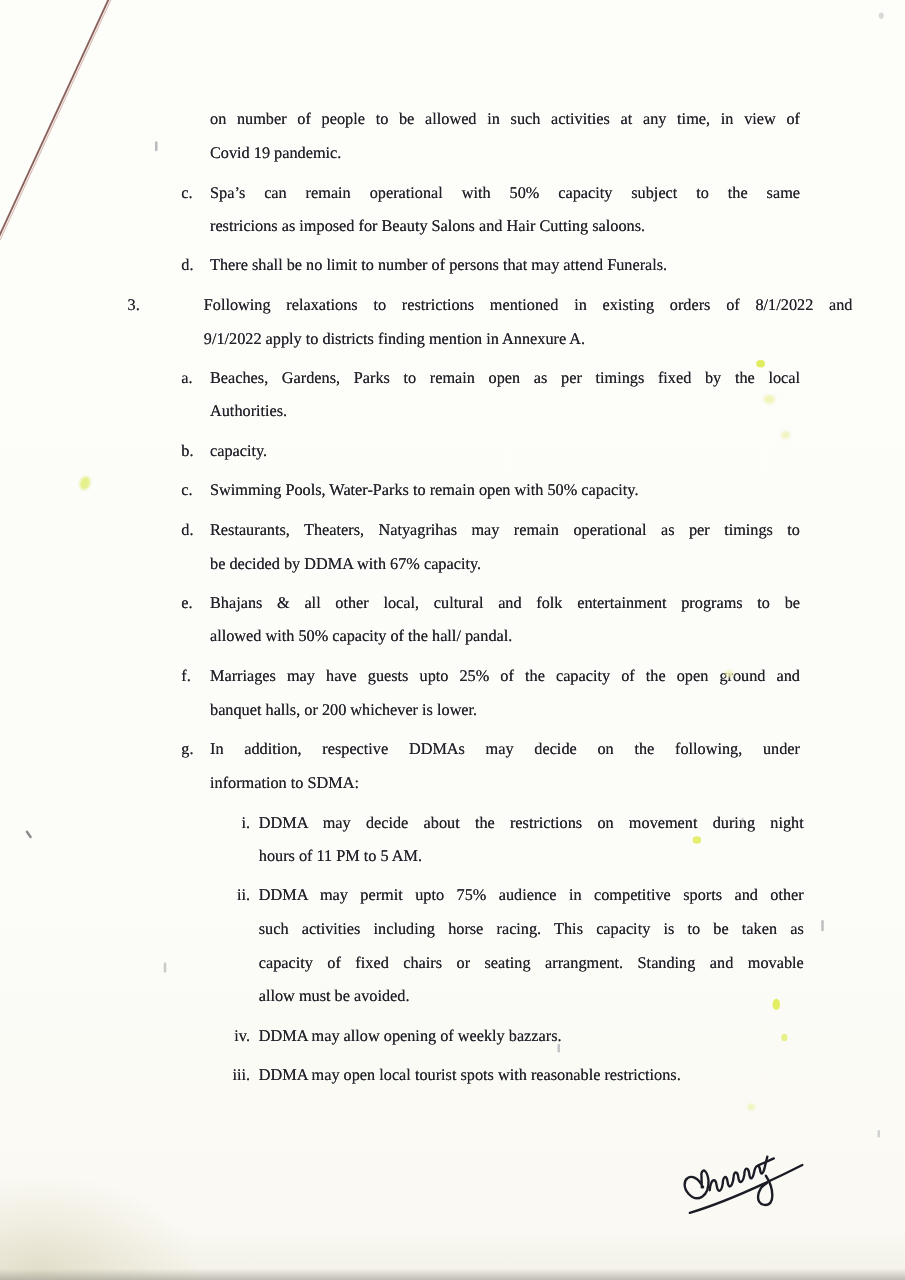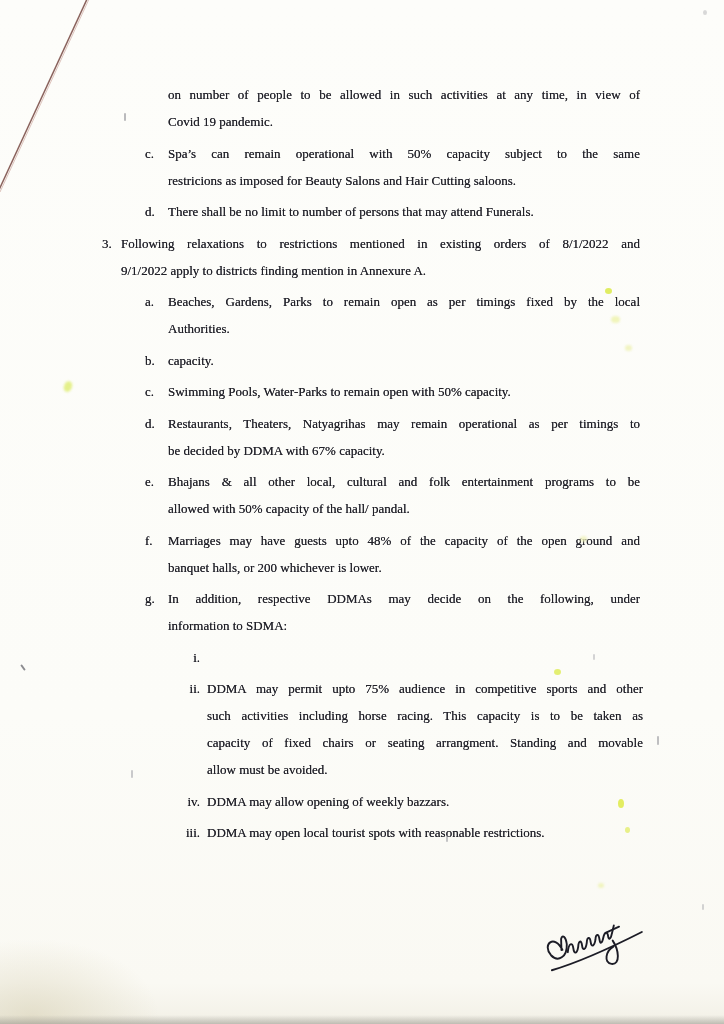--- a/index.html
+++ b/index.html
@@ -18,21 +18,21 @@
   }
   .ln,.marker{font-size:13px;line-height:27px;}
   .just{text-align:justify;text-align-last:justify;}
   .item{display:flex;margin-bottom:4.5px;}
   .cont{margin-left:168px;width:472px;margin-bottom:4.5px;}
   .alpha{margin-left:145px;}
   .alpha .marker{width:23px;flex:0 0 auto;}
   .alpha .text{width:472px;}
   .num{margin-left:102px;margin-top:3px;}
   .num .marker{width:19px;flex:0 0 auto;}
-  .num .text{width:519px;}
+  .num .text{width:519px;margin-left:42px;}
   .roman{margin-left:166px;}
   .roman .marker{width:34px;text-align:right;margin-right:7px;flex:0 0 auto;}
   .roman .text{width:436px;}
   .fold{position:absolute;top:0;left:0;}
   .signature{position:absolute;left:546px;top:920px;}
   .speck{position:absolute;border-radius:50%;}
   .mottle{position:absolute;left:0;top:938px;width:160px;height:86px;
     background:radial-gradient(ellipse at 20% 90%, rgba(214,207,178,0.55), rgba(214,207,178,0) 70%);}
   .bottom-band{position:absolute;left:0;bottom:0;width:724px;height:9px;
     background:linear-gradient(to top, rgba(148,146,137,0.55), rgba(148,146,137,0));}
@@ -111,35 +111,39 @@
       <span class="marker">e.</span>
       <div class="text">
         <div class="ln just">Bhajans &amp; all other local, cultural and folk entertainment programs to be</div>
         <div class="ln">allowed with 50% capacity of the hall/ pandal.</div>
       </div>
     </div>
 
     <div class="item alpha">
       <span class="marker">f.</span>
       <div class="text">
-        <div class="ln just">Marriages may have guests upto 48% of the capacity of the open ground and</div>
+        <div class="ln just">Marriages may have guests upto 25% of the capacity of the open ground and</div>
         <div class="ln">banquet halls, or 200 whichever is lower.</div>
       </div>
     </div>
 
     <div class="item alpha">
       <span class="marker">g.</span>
       <div class="text">
         <div class="ln just">In addition, respective DDMAs may decide on the following, under</div>
         <div class="ln">information to SDMA:</div>
       </div>
     </div>
 
     <div class="item roman">
       <span class="marker">i.</span>
+      <div class="text">
+        <div class="ln just">DDMA may decide about the restrictions on movement during night</div>
+        <div class="ln">hours of 11 PM to 5 AM.</div>
+      </div>
     </div>
 
     <div class="item roman">
       <span class="marker">ii.</span>
       <div class="text">
         <div class="ln just">DDMA may permit upto 75% audience in competitive sports and other</div>
         <div class="ln just">such activities including horse racing. This capacity is to be taken as</div>
         <div class="ln just">capacity of fixed chairs or seating arrangment. Standing and movable</div>
         <div class="ln">allow must be avoided.</div>
       </div>

